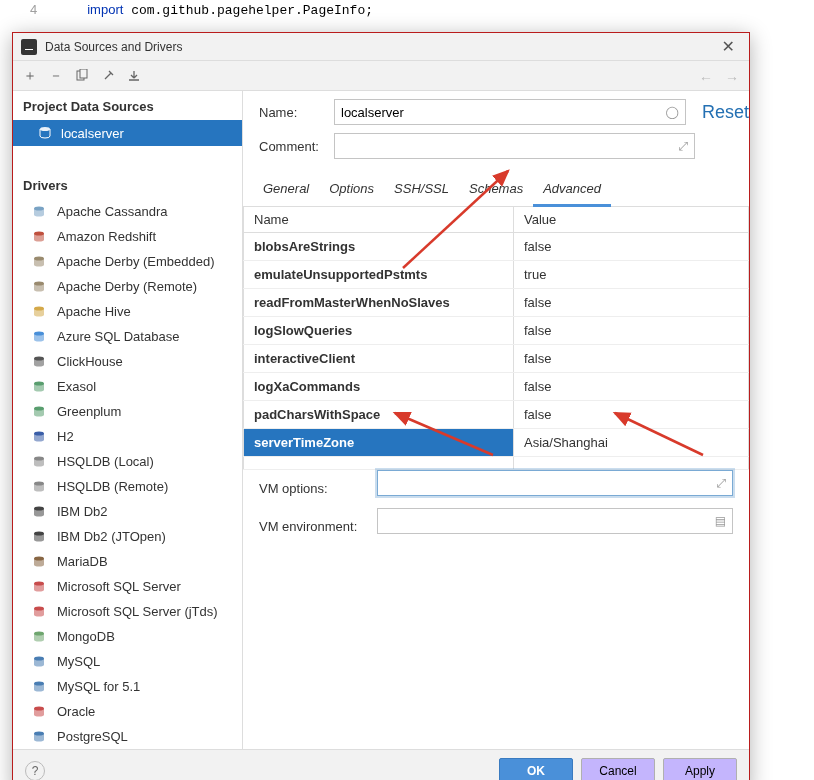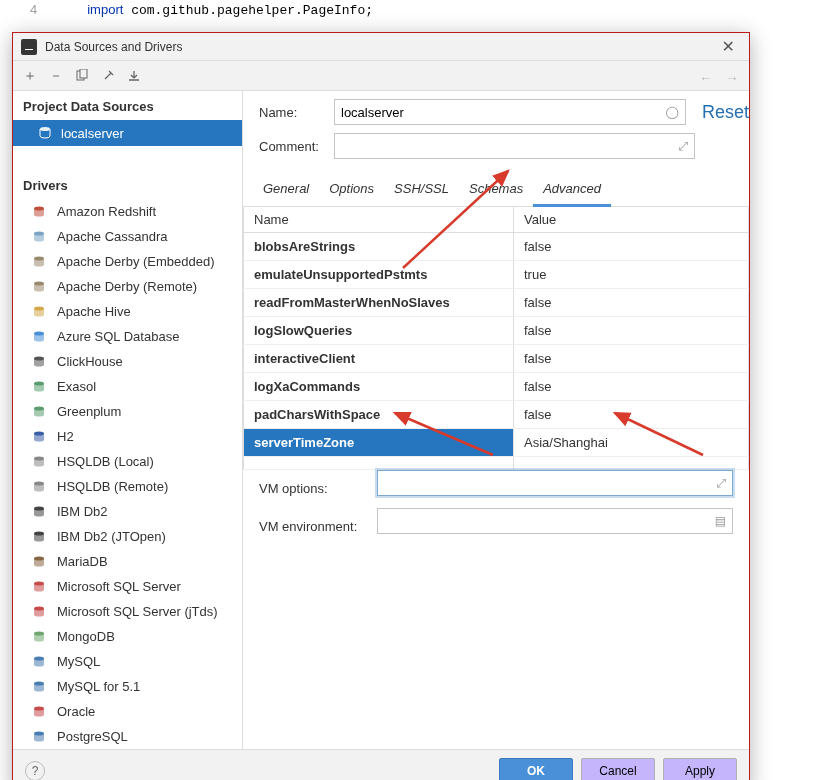--- a/index.html
+++ b/index.html
@@ -129,34 +129,34 @@
             </span>
             <span>localserver</span>
           </div>
         </div>
       <div style="height:24px"></div>
       <div class="section-hdr">Drivers</div>
       <div id="drv-list">
           <div class="drv-item">
             <span class="icon">
               <svg width="14" height="14" viewBox="0 0 14 14">
+                <ellipse cx="7" cy="3.5" rx="5" ry="2" fill="#7aa3c4"></ellipse>
+                <path d="M2 3.5 v6 a5 2 0 0 0 10 0 v-6" fill="#7aa3c4" fill-opacity="0.55"></path>
+              </svg>
+            </span>
+            <span>Apache Cassandra</span>
+          </div>
+          <div class="drv-item">
+            <span class="icon">
+              <svg width="14" height="14" viewBox="0 0 14 14">
                 <ellipse cx="7" cy="3.5" rx="5" ry="2" fill="#c0503e"></ellipse>
                 <path d="M2 3.5 v6 a5 2 0 0 0 10 0 v-6" fill="#c0503e" fill-opacity="0.55"></path>
               </svg>
             </span>
             <span>Amazon Redshift</span>
-          </div>
-          <div class="drv-item">
-            <span class="icon">
-              <svg width="14" height="14" viewBox="0 0 14 14">
-                <ellipse cx="7" cy="3.5" rx="5" ry="2" fill="#7aa3c4"></ellipse>
-                <path d="M2 3.5 v6 a5 2 0 0 0 10 0 v-6" fill="#7aa3c4" fill-opacity="0.55"></path>
-              </svg>
-            </span>
-            <span>Apache Cassandra</span>
           </div>
           <div class="drv-item">
             <span class="icon">
               <svg width="14" height="14" viewBox="0 0 14 14">
                 <ellipse cx="7" cy="3.5" rx="5" ry="2" fill="#9a8b6f"></ellipse>
                 <path d="M2 3.5 v6 a5 2 0 0 0 10 0 v-6" fill="#9a8b6f" fill-opacity="0.55"></path>
               </svg>
             </span>
             <span>Apache Derby (Embedded)</span>
           </div>

